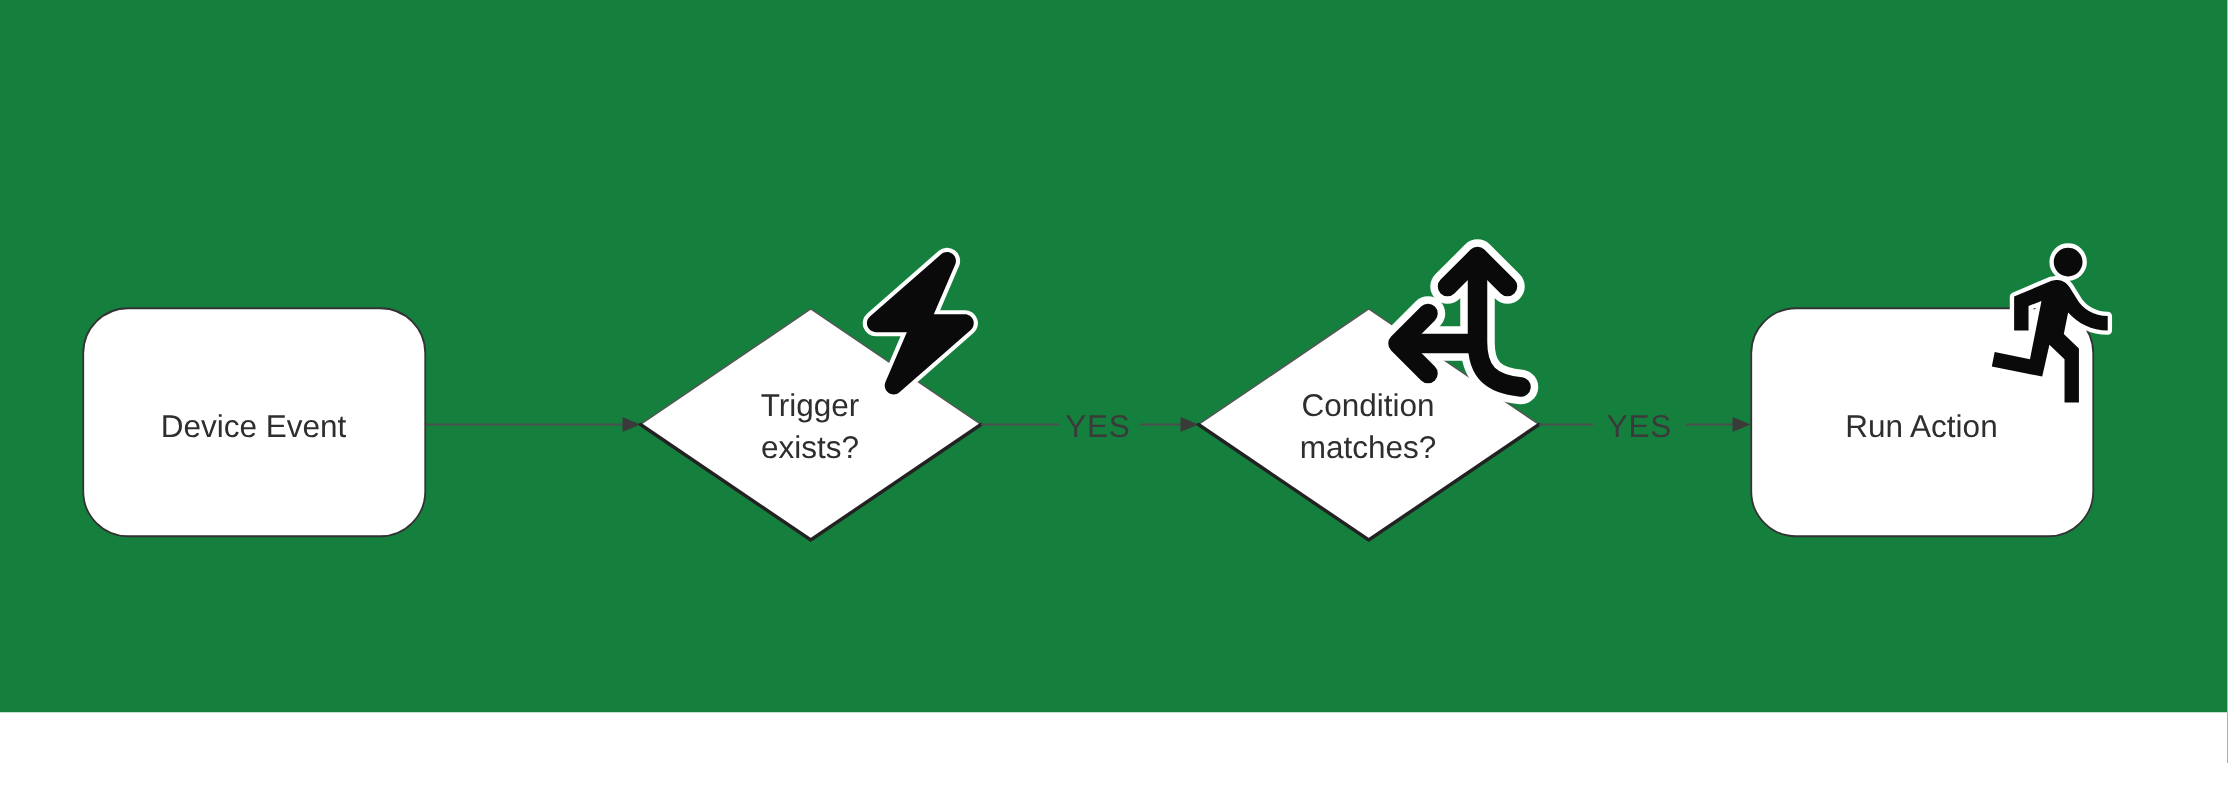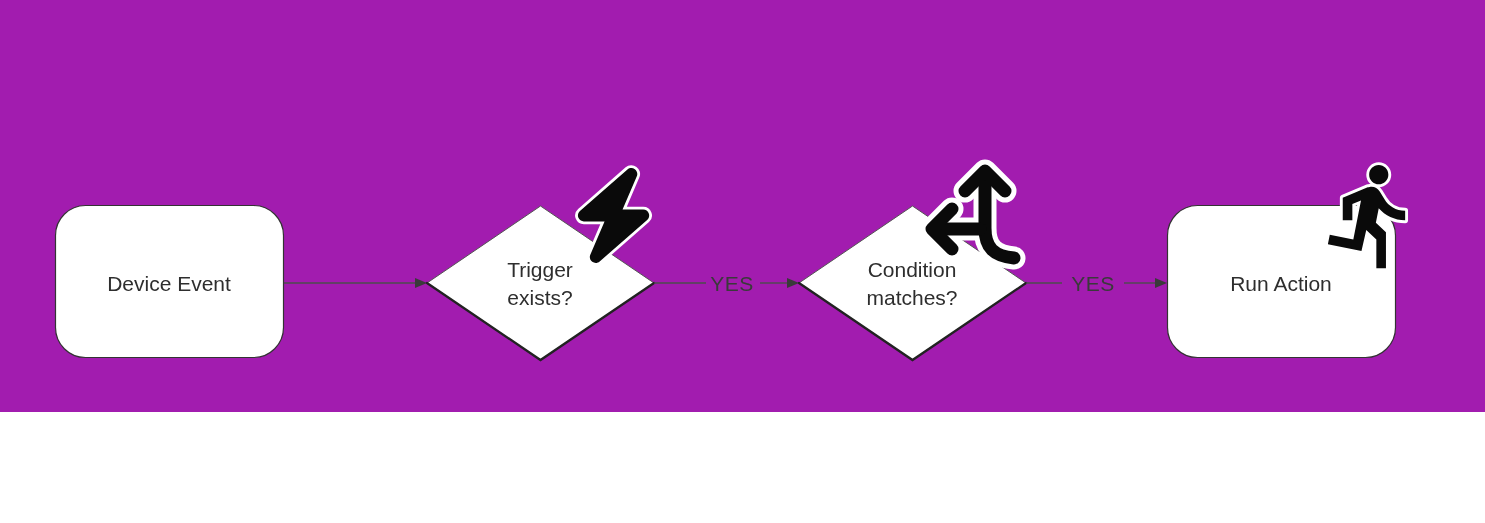--- a/index.html
+++ b/index.html
@@ -3,22 +3,22 @@
 <meta charset="utf-8">
 <style>
   html, body {
     margin: 0;
     padding: 0;
     background: #ffffff;
   }
   .stage {
     position: relative;
     width: 1485px;
-    height: 412px;
-    background: #a21caf;
+    height: 475px;
+    background: #15803d;
     overflow: hidden;
     font-family: "Liberation Sans", "DejaVu Sans", sans-serif;
   }
   svg { display: block; }
   .node-box {
     fill: #ffffff;
     stroke: #333333;
     stroke-width: 1.2;
   }
   .diamond-thin {

